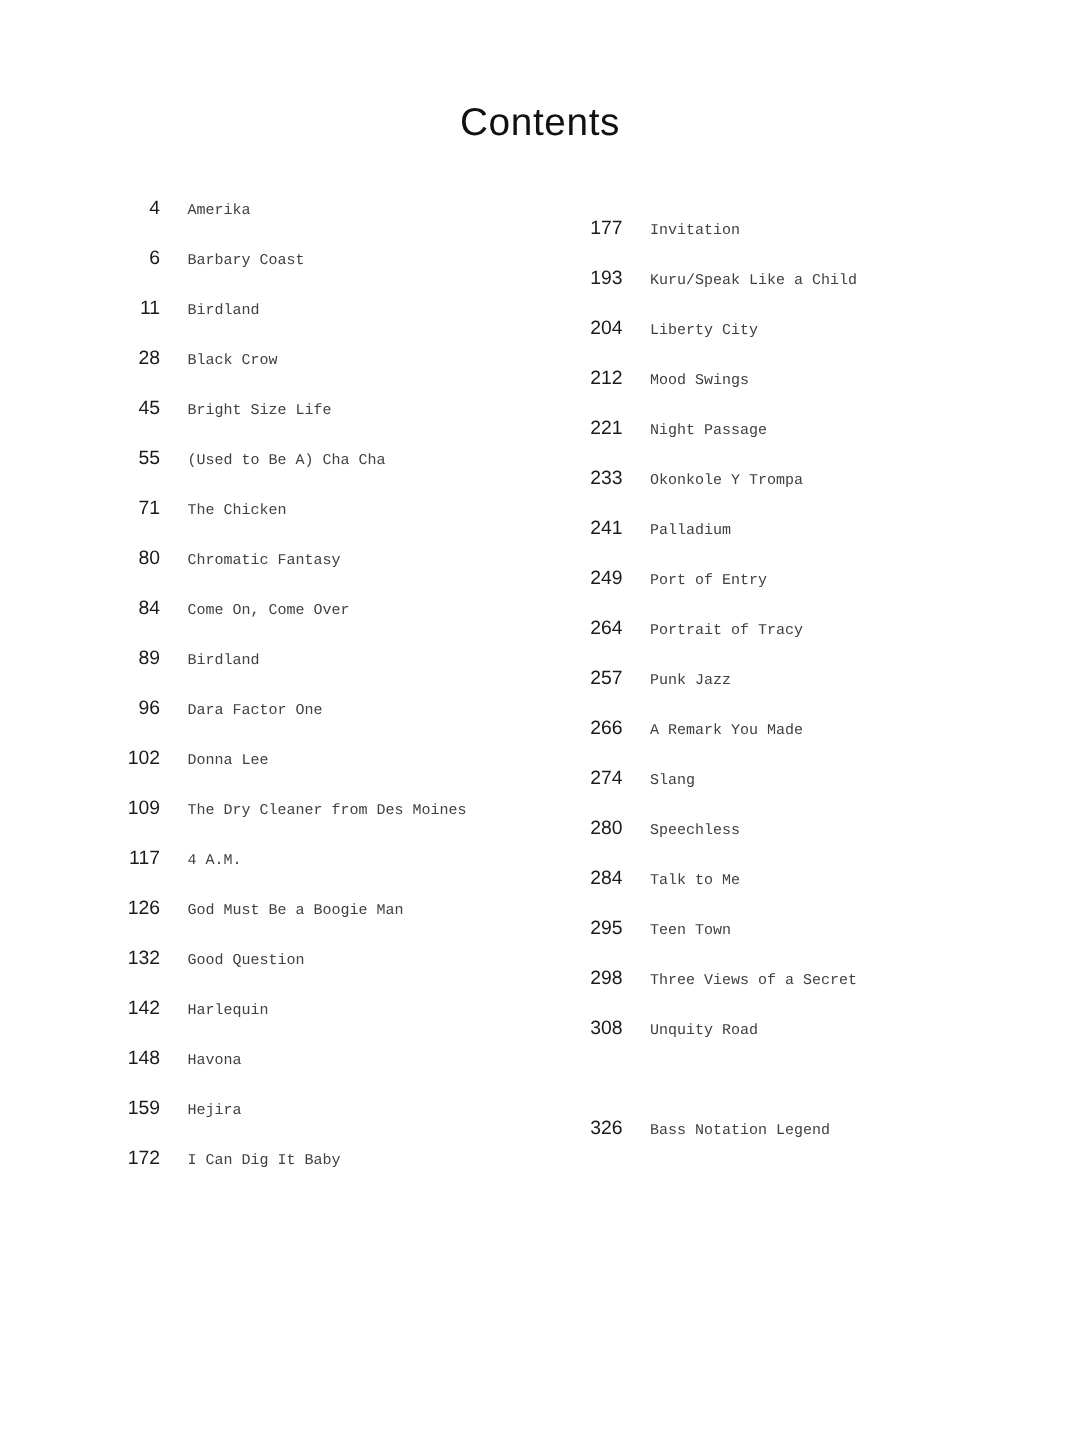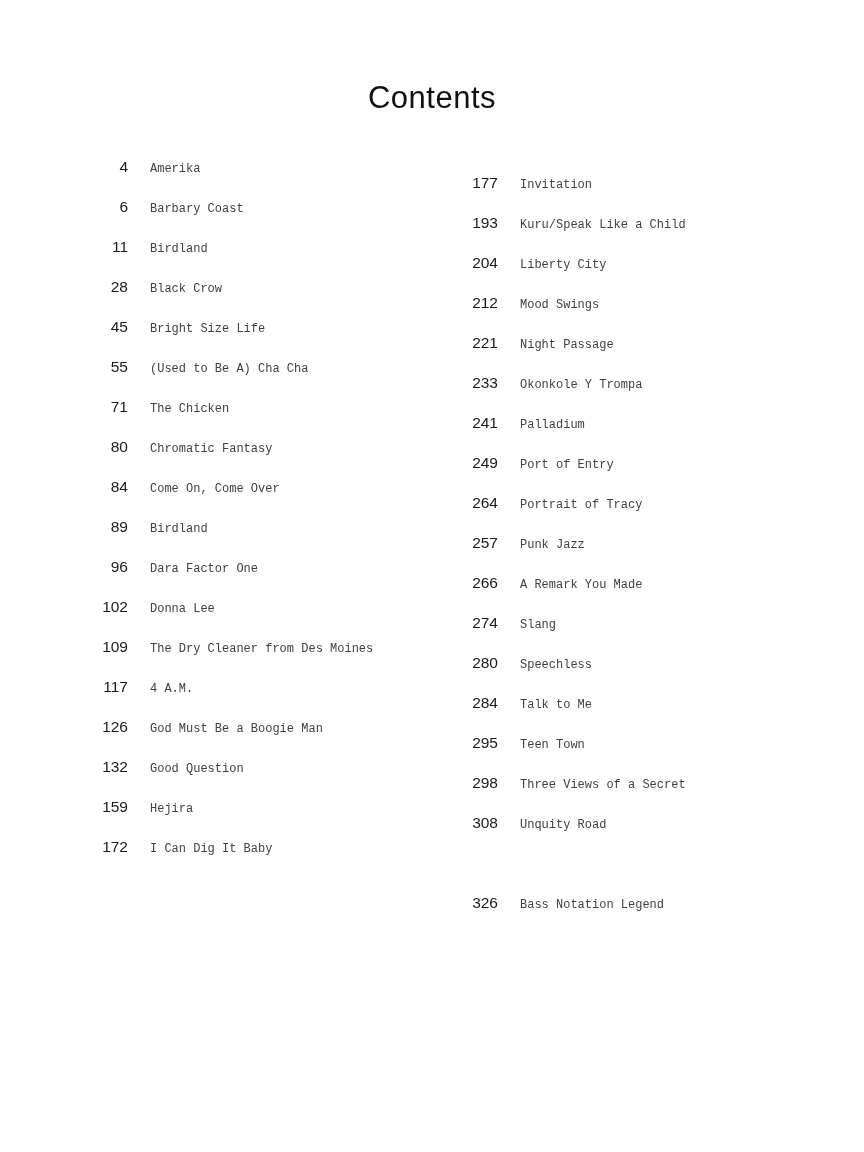--- a/index.html
+++ b/index.html
@@ -147,20 +147,28 @@
       </div>
       <div class="entry">
         <span class="page-num">126</span>
         <span class="title">God Must Be a Boogie Man</span>
       </div>
       <div class="entry">
         <span class="page-num">132</span>
         <span class="title">Good Question</span>
       </div>
       <div class="entry">
+        <span class="page-num">142</span>
+        <span class="title">Harlequin</span>
+      </div>
+      <div class="entry">
+        <span class="page-num">148</span>
+        <span class="title">Havona</span>
+      </div>
+      <div class="entry">
         <span class="page-num">159</span>
         <span class="title">Hejira</span>
       </div>
       <div class="entry">
         <span class="page-num">172</span>
         <span class="title">I Can Dig It Baby</span>
       </div>
 
     </div>
 

